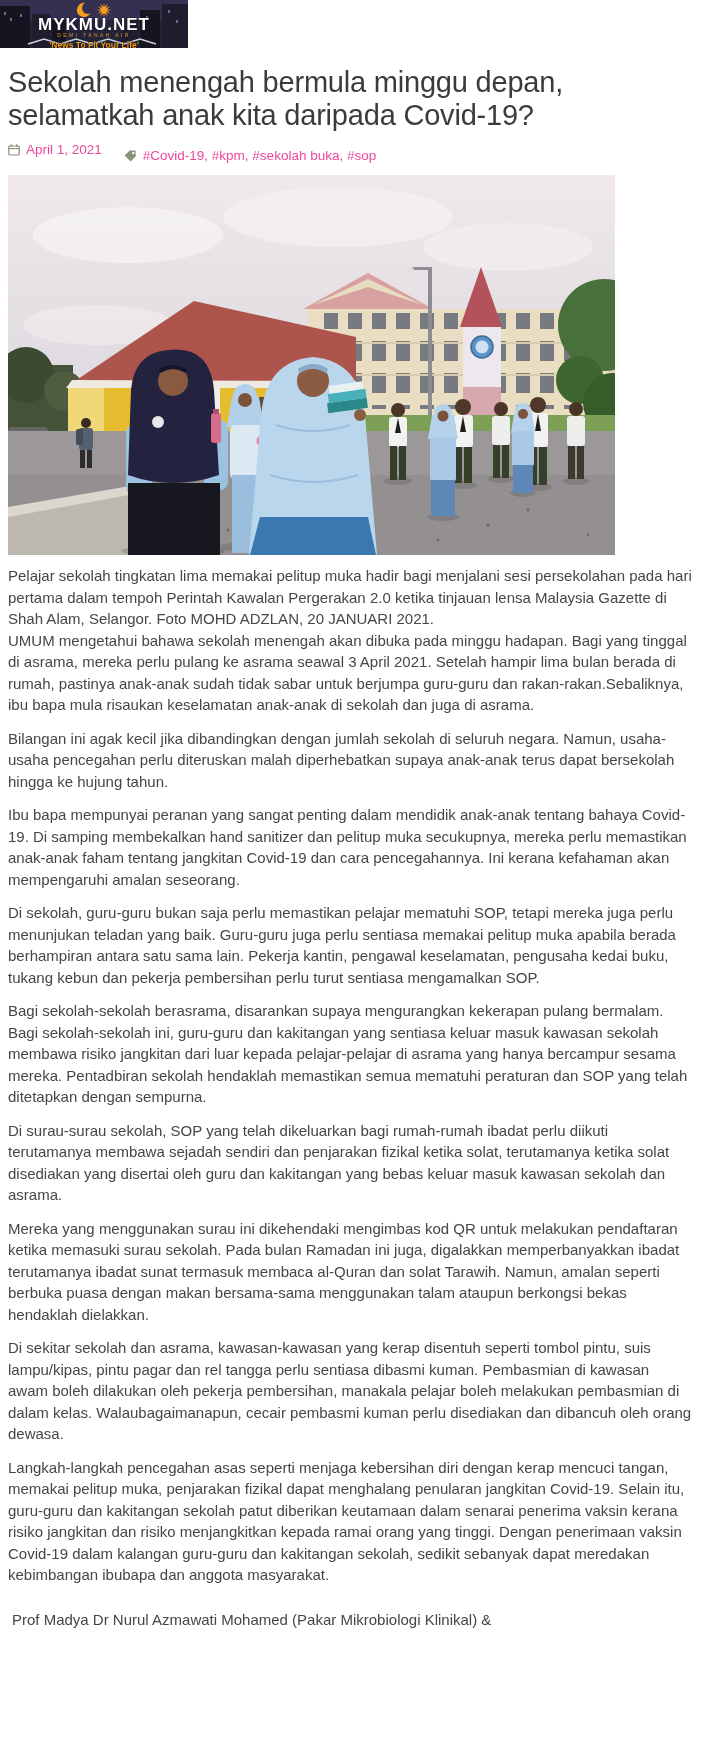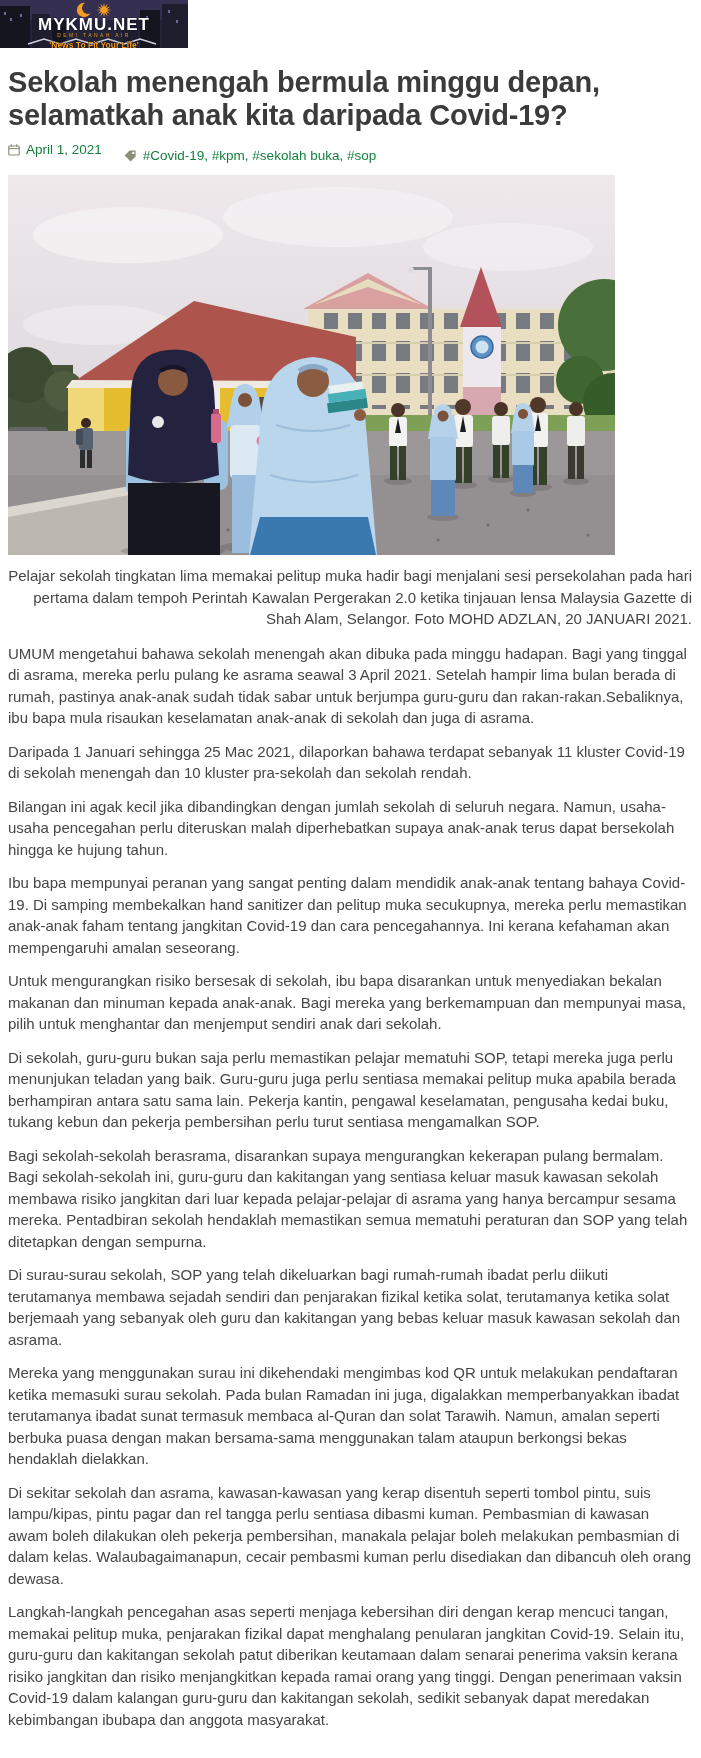--- a/index.html
+++ b/index.html
@@ -1,28 +1,28 @@
 <!DOCTYPE html>
 <html><head>
 <meta charset="utf-8">
 <style>
   html,body{margin:0;padding:0;background:#ffffff;}
   body{width:701px;font-family:"Liberation Sans","DejaVu Sans",sans-serif;color:#454545;}
   .page{width:701px;background:#fff;}
   .logo{display:block;width:188px;height:56px;margin:0;cursor:pointer;text-decoration:none;}
   .content{padding:0 9px 0 8px;}
-  .title{font-size:29px;line-height:33px;font-weight:700;color:#3b3b3b;margin:10px 0 3px 0;max-width:652px;letter-spacing:-0.2px;}
-  .meta{display:flex;align-items:center;gap:22px;font-size:13.5px;color:#15803d;margin:4px 0 0 0;}
+  .title{font-size:29px;line-height:33px;font-weight:400;color:#3b3b3b;margin:10px 0 3px 0;max-width:652px;letter-spacing:-0.2px;}
+  .meta{display:flex;align-items:center;gap:22px;font-size:13.5px;color:#ec4899;margin:4px 0 0 0;}
   .meta-item{display:inline-flex;align-items:center;gap:6px;}
   .meta-item.tags{cursor:pointer;margin-top:12px;}
   .photo{margin:12px 0 0 0;width:607px;height:380px;display:block;}
   .photo svg{display:block;}
   .bodytext{margin-top:10px;}
   .bodytext p{font-size:15px;line-height:21.5px;margin:0 0 12px 0;color:#464646;}
-  .bodytext p.caption{margin-bottom:13px;text-align:right;}
+  .bodytext p.caption{margin-bottom:0;}
   .signature{margin-top:22px;}
   .signature p{margin:0 0 1px 4px;line-height:23px;}
 </style>
 </head>
 <body>
 
 <div class="page">
 
   <a class="logo">
     <svg viewBox="0 0 188 48" width="188" height="48" xmlns="http://www.w3.org/2000/svg">
@@ -276,27 +276,25 @@
           </g>
           <circle cx="352" cy="240" r="6" fill="#8a5c42"></circle>
           <polygon points="252,342 360,342 368,380 242,380" fill="#3a78b0"></polygon>
         </g>
       </svg>
     </figure>
 
     <div class="bodytext">
       <p class="caption">Pelajar sekolah tingkatan lima memakai pelitup muka hadir bagi menjalani sesi persekolahan pada hari pertama dalam tempoh Perintah Kawalan Pergerakan 2.0 ketika tinjauan lensa Malaysia Gazette di Shah Alam, Selangor. Foto MOHD ADZLAN, 20 JANUARI 2021.</p>
       <p>UMUM mengetahui bahawa sekolah menengah akan dibuka pada minggu hadapan. Bagi yang tinggal di asrama, mereka perlu pulang ke asrama seawal 3 April 2021. Setelah hampir lima bulan berada di rumah, pastinya anak-anak sudah tidak sabar untuk berjumpa guru-guru dan rakan-rakan.Sebaliknya, ibu bapa mula risaukan keselamatan anak-anak di sekolah dan juga di asrama.</p>
-      <p>Daripada 1 Januari sehingga 25 Mac 2021, dilaporkan bahawa terdapat sebanyak 11 kluster Covid-19 di sekolah menengah dan 10 kluster pra-sekolah dan sekolah rendah.</p>
       <p>Bilangan ini agak kecil jika dibandingkan dengan jumlah sekolah di seluruh negara. Namun, usaha-usaha pencegahan perlu diteruskan malah diperhebatkan supaya anak-anak terus dapat bersekolah hingga ke hujung tahun.</p>
       <p>Ibu bapa mempunyai peranan yang sangat penting dalam mendidik anak-anak tentang bahaya Covid-19. Di samping membekalkan hand sanitizer dan pelitup muka secukupnya, mereka perlu memastikan anak-anak faham tentang jangkitan Covid-19 dan cara pencegahannya. Ini kerana kefahaman akan mempengaruhi amalan seseorang.</p>
-      <p>Untuk mengurangkan risiko bersesak di sekolah, ibu bapa disarankan untuk menyediakan bekalan makanan dan minuman kepada anak-anak. Bagi mereka yang berkemampuan dan mempunyai masa, pilih untuk menghantar dan menjemput sendiri anak dari sekolah.</p>
       <p>Di sekolah, guru-guru bukan saja perlu memastikan pelajar mematuhi SOP, tetapi mereka juga perlu menunjukan teladan yang baik. Guru-guru juga perlu sentiasa memakai pelitup muka apabila berada berhampiran antara satu sama lain. Pekerja kantin, pengawal keselamatan, pengusaha kedai buku, tukang kebun dan pekerja pembersihan perlu turut sentiasa mengamalkan SOP.</p>
       <p>Bagi sekolah-sekolah berasrama, disarankan supaya mengurangkan kekerapan pulang bermalam. Bagi sekolah-sekolah ini, guru-guru dan kakitangan yang sentiasa keluar masuk kawasan sekolah membawa risiko jangkitan dari luar kepada pelajar-pelajar di asrama yang hanya bercampur sesama mereka. Pentadbiran sekolah hendaklah memastikan semua mematuhi peraturan dan SOP yang telah ditetapkan dengan sempurna.</p>
-      <p>Di surau-surau sekolah, SOP yang telah dikeluarkan bagi rumah-rumah ibadat perlu diikuti terutamanya membawa sejadah sendiri dan penjarakan fizikal ketika solat, terutamanya ketika solat berjemaah yang sebanyak oleh guru dan kakitangan yang bebas keluar masuk kawasan sekolah dan asrama.</p>
+      <p>Di surau-surau sekolah, SOP yang telah dikeluarkan bagi rumah-rumah ibadat perlu diikuti terutamanya membawa sejadah sendiri dan penjarakan fizikal ketika solat, terutamanya ketika solat disediakan yang disertai oleh guru dan kakitangan yang bebas keluar masuk kawasan sekolah dan asrama.</p>
       <p>Mereka yang menggunakan surau ini dikehendaki mengimbas kod QR untuk melakukan pendaftaran ketika memasuki surau sekolah. Pada bulan Ramadan ini juga, digalakkan memperbanyakkan ibadat terutamanya ibadat sunat termasuk membaca al-Quran dan solat Tarawih. Namun, amalan seperti berbuka puasa dengan makan bersama-sama menggunakan talam ataupun berkongsi bekas hendaklah dielakkan.</p>
       <p>Di sekitar sekolah dan asrama, kawasan-kawasan yang kerap disentuh seperti tombol pintu, suis lampu/kipas, pintu pagar dan rel tangga perlu sentiasa dibasmi kuman. Pembasmian di kawasan awam boleh dilakukan oleh pekerja pembersihan, manakala pelajar boleh melakukan pembasmian di dalam kelas. Walaubagaimanapun, cecair pembasmi kuman perlu disediakan dan dibancuh oleh orang dewasa.</p>
       <p>Langkah-langkah pencegahan asas seperti menjaga kebersihan diri dengan kerap mencuci tangan, memakai pelitup muka, penjarakan fizikal dapat menghalang penularan jangkitan Covid-19. Selain itu, guru-guru dan kakitangan sekolah patut diberikan keutamaan dalam senarai penerima vaksin kerana risiko jangkitan dan risiko menjangkitkan kepada ramai orang yang tinggi. Dengan penerimaan vaksin Covid-19 dalam kalangan guru-guru dan kakitangan sekolah, sedikit sebanyak dapat meredakan kebimbangan ibubapa dan anggota masyarakat.</p>
 
       <div class="signature">
         <p>Prof Madya Dr Nurul Azmawati Mohamed (Pakar Mikrobiologi Klinikal) &amp;</p>
 
       </div>
     </div>
 

